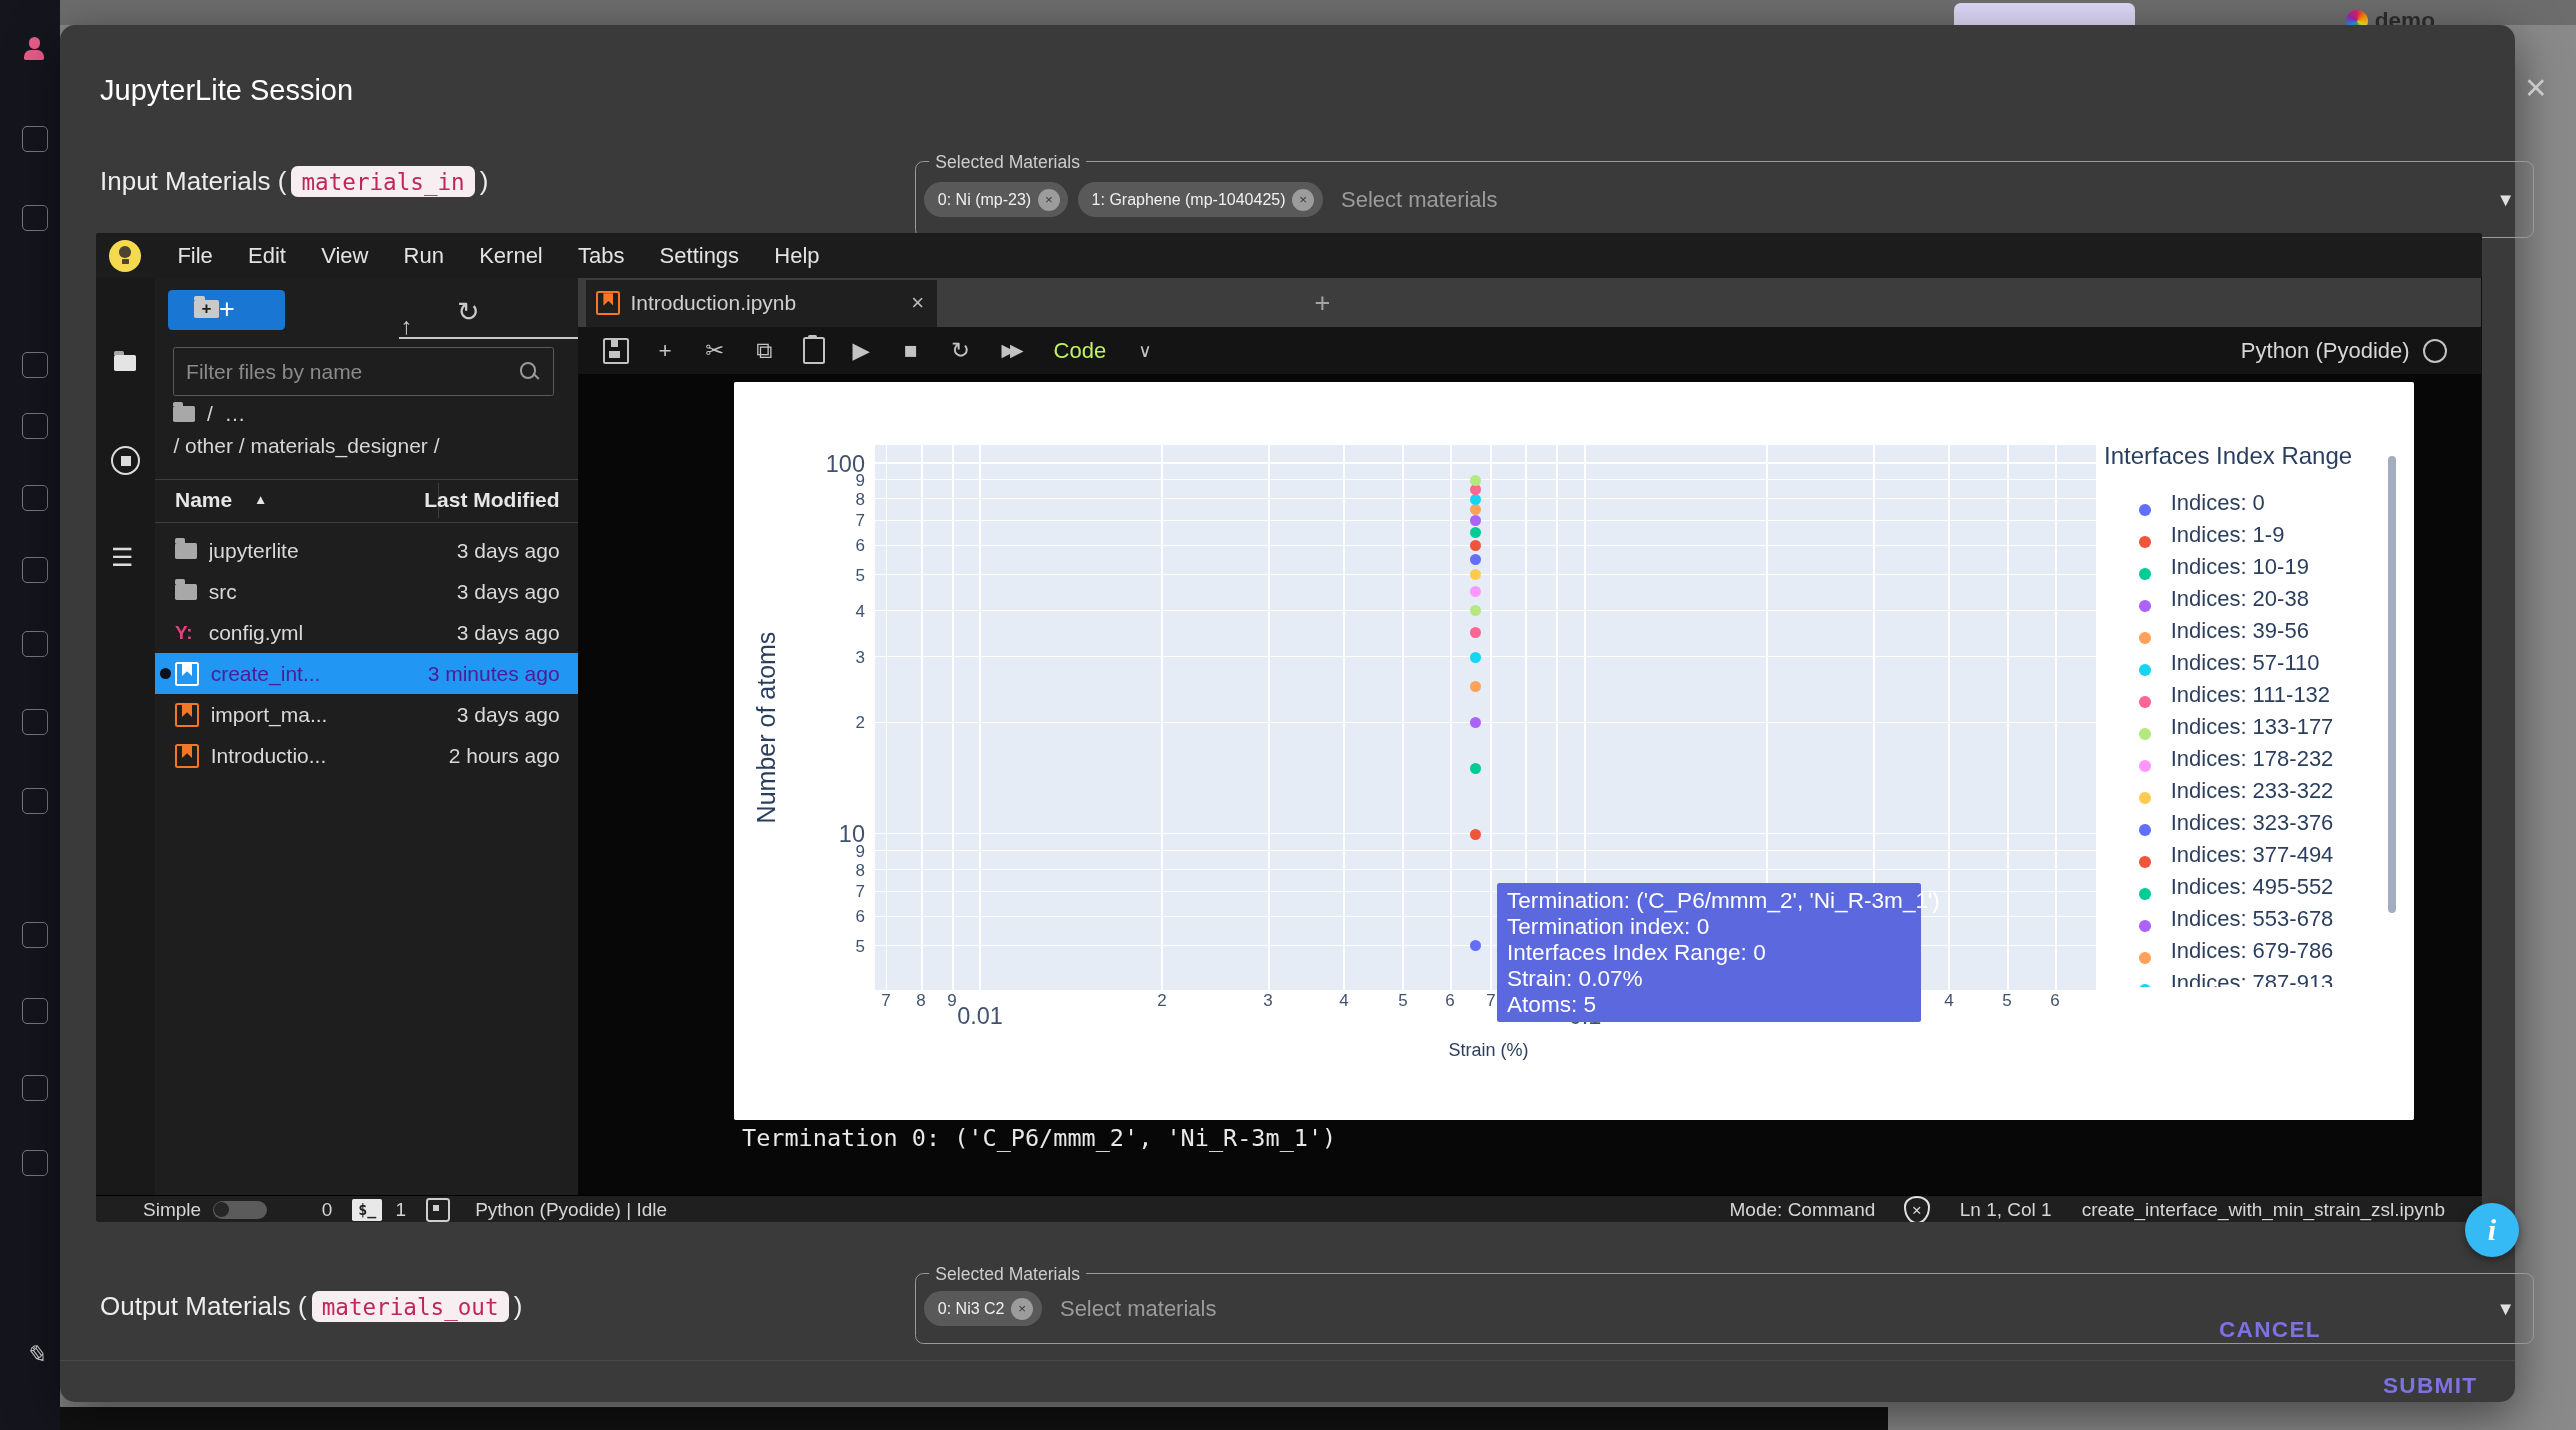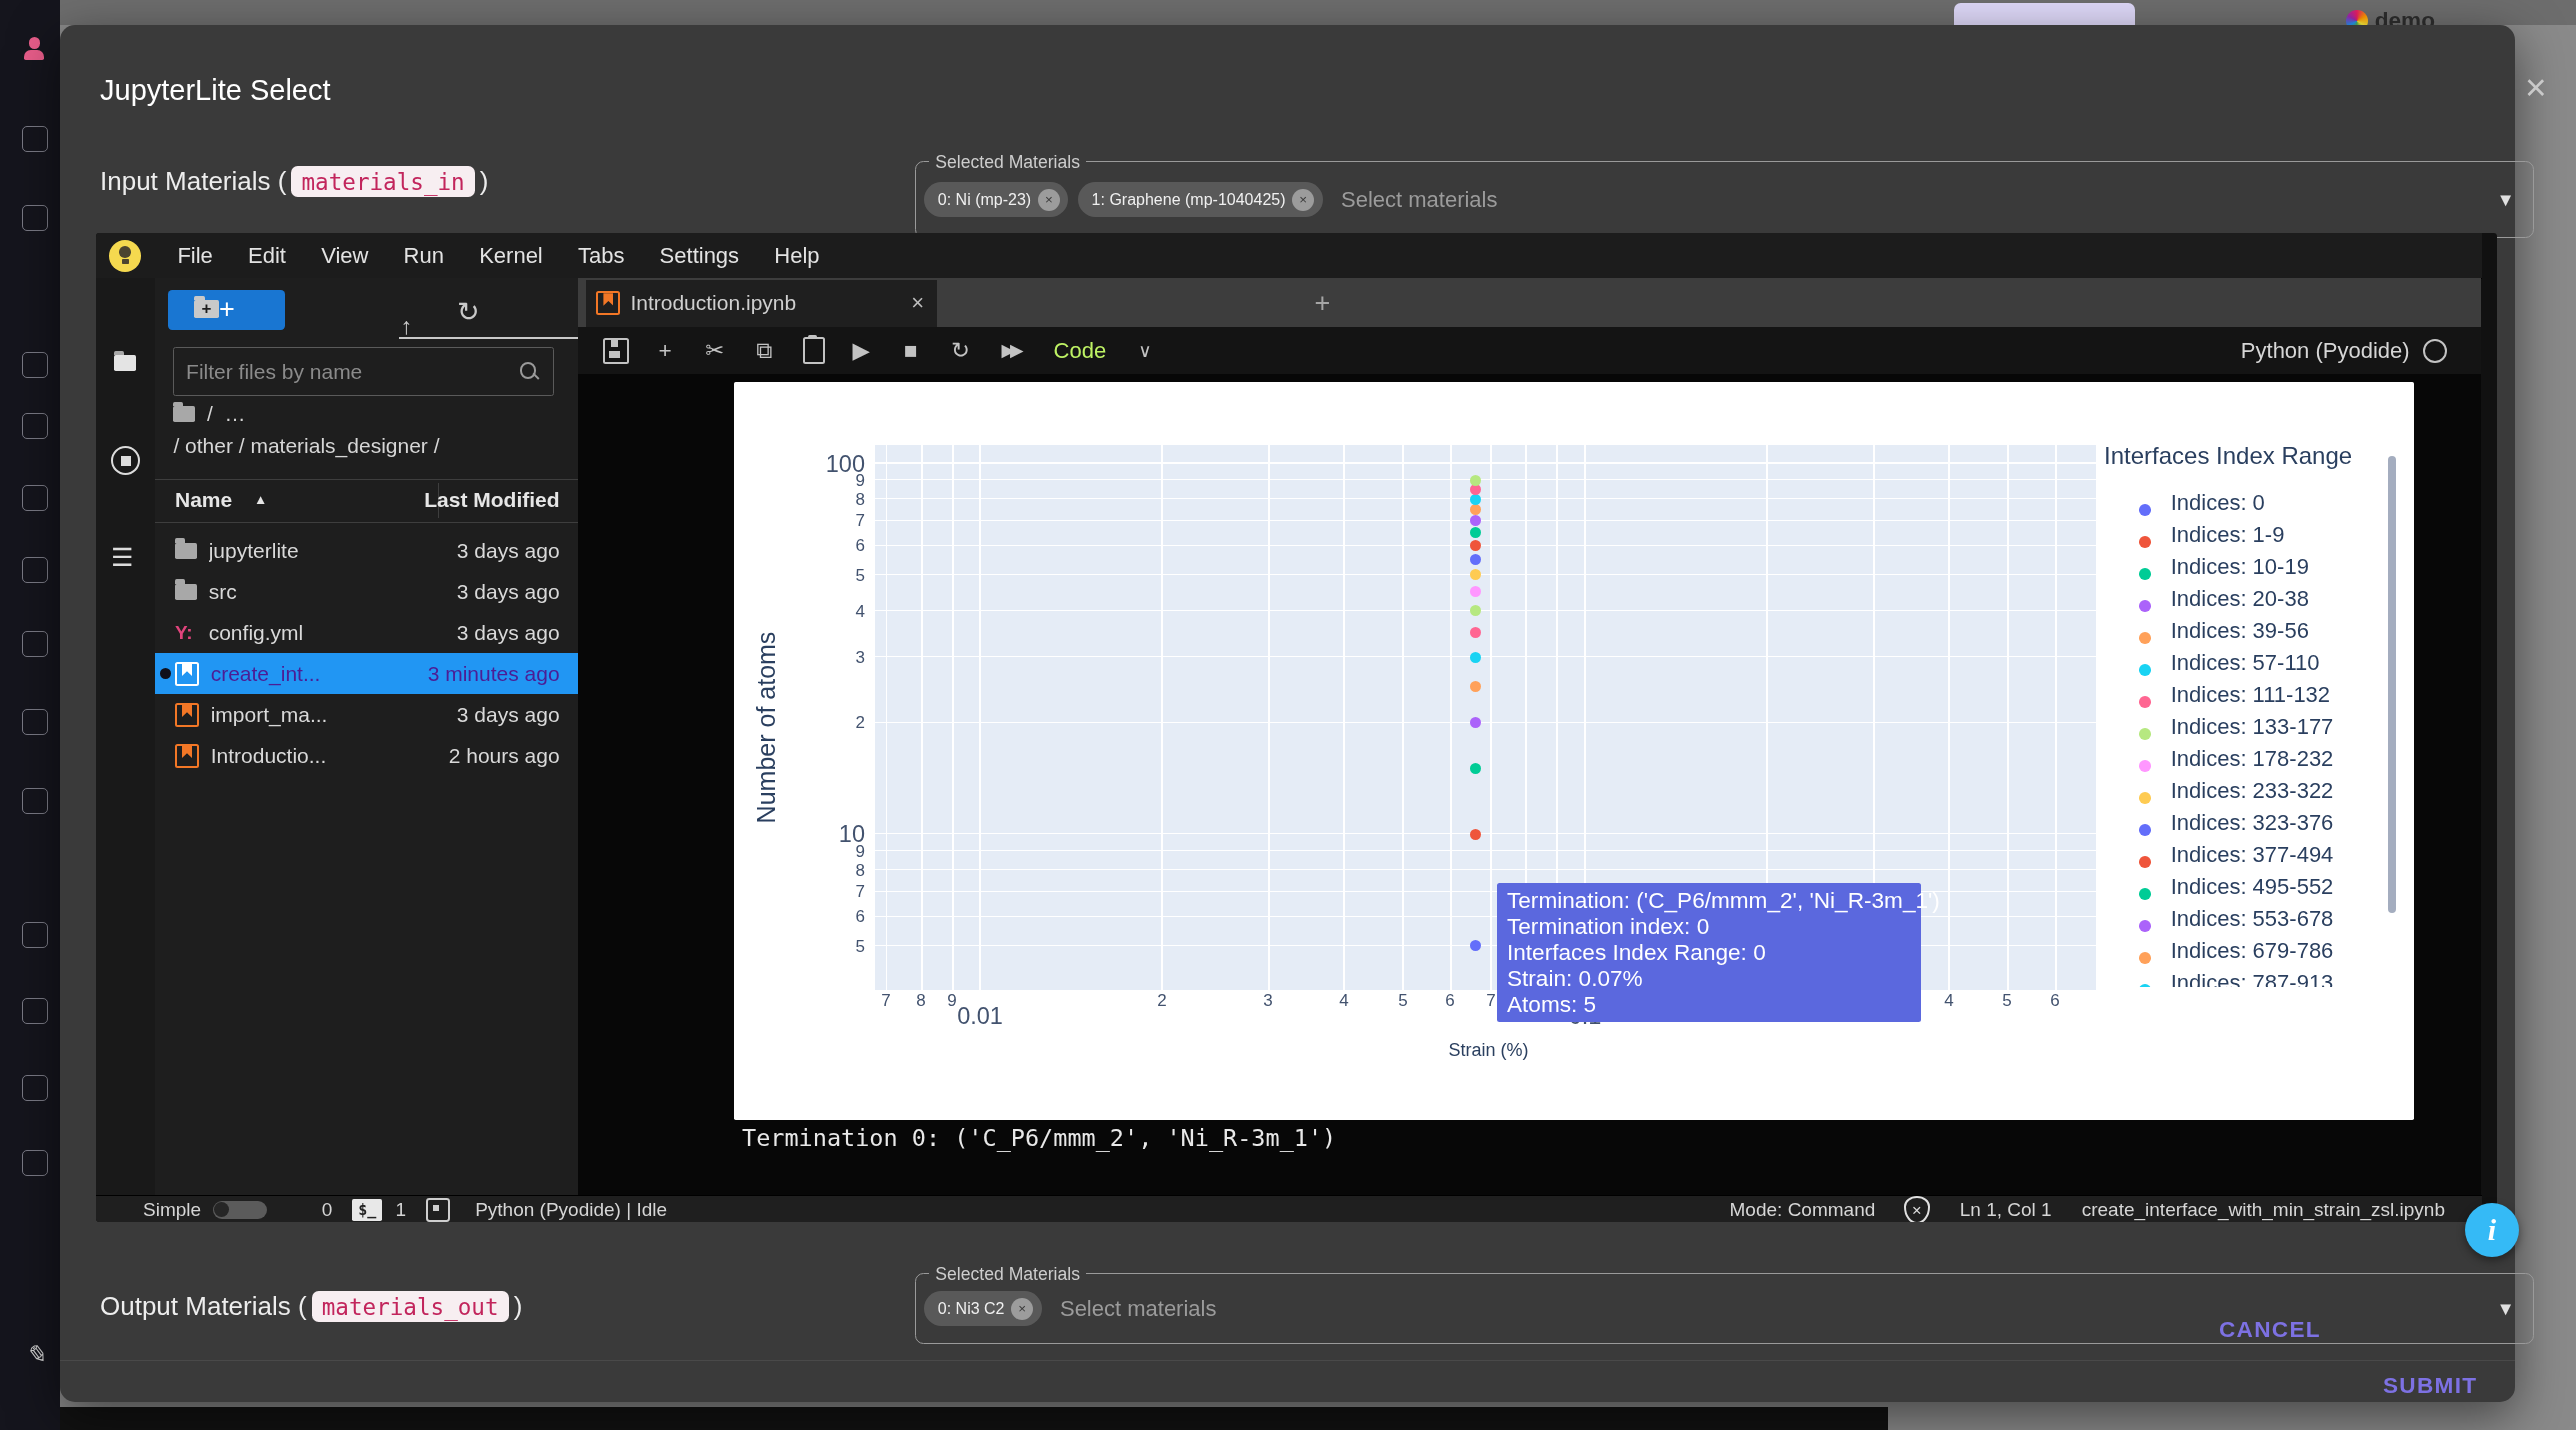--- a/index.html
+++ b/index.html
@@ -33,21 +33,21 @@
   .chip{display:flex;align-items:center;gap:6.7px;background:rgba(255,255,255,.16);border-radius:18.4px;padding:6.7px 8.4px 6.7px 13.4px;color:#f0f0f0;font-size:16px;white-space:nowrap;}
   .chip-x{width:22px;height:22px;border-radius:50%;background:#9c9c9c;color:#3a3a3a;font-size:13.4px;display:flex;align-items:center;justify-content:center;}
   .fs-placeholder{color:#9b9b9b;font-size:22px;margin-left:8.4px;}
   .fs-caret{position:absolute;right:18.4px;top:50%;transform:translateY(-50%);color:#e0e0e0;font-size:18.4px;}
   #divider{left:0px;top:1335px;width:2455px;height:0.8px;background:rgba(255,255,255,.08);}
   .dlg-btn{font-size:22.6px;font-weight:bold;letter-spacing:1.3px;color:#7d71e3;cursor:pointer;}
   #btn-cancel{left:2159px;top:1292px;}
   #btn-submit{left:2323px;top:1348px;}
   #info-fab{left:2465px;top:1203px;width:54px;height:54px;border-radius:50%;background:#35baf6;box-shadow:0 3.4px 8.4px rgba(0,0,0,.4);display:flex;align-items:center;justify-content:center;color:#fff;font-family:"Liberation Serif",serif;font-style:italic;font-weight:bold;font-size:30px;}
   
-  #frame{left:36px;top:208px;width:2386px;height:989px;background:#111;border-radius:3.4px;overflow:hidden;padding-left:15px;}
+  #frame{left:36px;top:208px;width:2386px;height:989px;background:#111;border-radius:3.4px;overflow:hidden;}
   #menubar{left:0;top:0;width:2386px;height:45px;background:#1c1c1c;border-bottom:0.8px solid #000;display:flex;align-items:center;}
   #jl-logo{position:relative;width:32px;height:32px;border-radius:50%;background:#f5d94f;margin:0 18.4px 0 13.4px;flex:none;}
   #jl-bulb{position:absolute;left:10px;top:6.7px;width:11.7px;height:11.7px;border-radius:50%;background:#4c4430;}
   #jl-base{position:absolute;left:12.6px;top:19px;width:6.7px;height:5.9px;background:#4c4430;border-radius:0.8px;}
   .menu-item{color:#e3e3e3;font-size:22px;padding:0 17.6px;cursor:pointer;}
   #side-strip{left:0;top:45px;width:59px;height:917px;background:#191919;}
   .strip-icon{left:15px;color:#dcdcdc;}
   #fb{left:59px;top:45px;width:423px;height:917px;background:#1e1e1e;}
   #fb-plus{left:13.4px;top:11.7px;width:117px;height:40px;background:#1976d2;border-radius:4.2px;color:#fff;font-size:27px;display:flex;align-items:center;justify-content:center;cursor:pointer;}
   .fb-tool{color:#c9c9c9;}
@@ -153,21 +153,21 @@
         <div class="abs bg-icon" style="top: 922px;"></div>
         <div class="abs bg-icon" style="top: 998px;"></div>
         <div class="abs bg-icon" style="top: 1075px;"></div>
         <div class="abs bg-icon" style="top: 1150px;"></div>
       </div>
     <div class="abs" id="bg-sig">✎</div>
   </div>
   <div class="abs" id="bg-bottom"></div>
 
   <div class="abs" id="modal">
-    <div class="abs" id="modal-title">JupyterLite Select</div>
+    <div class="abs" id="modal-title">JupyterLite Session</div>
     <div class="abs" id="modal-close">×</div>
 
     <div class="abs io-label" id="input-row">
       <span>Input Materials (</span>
       <span class="code-chip">materials_in</span>
       <span>)</span>
     </div>
 
     <div class="abs fieldset" id="fs-in">
       <div class="fs-legend">Selected Materials</div>

